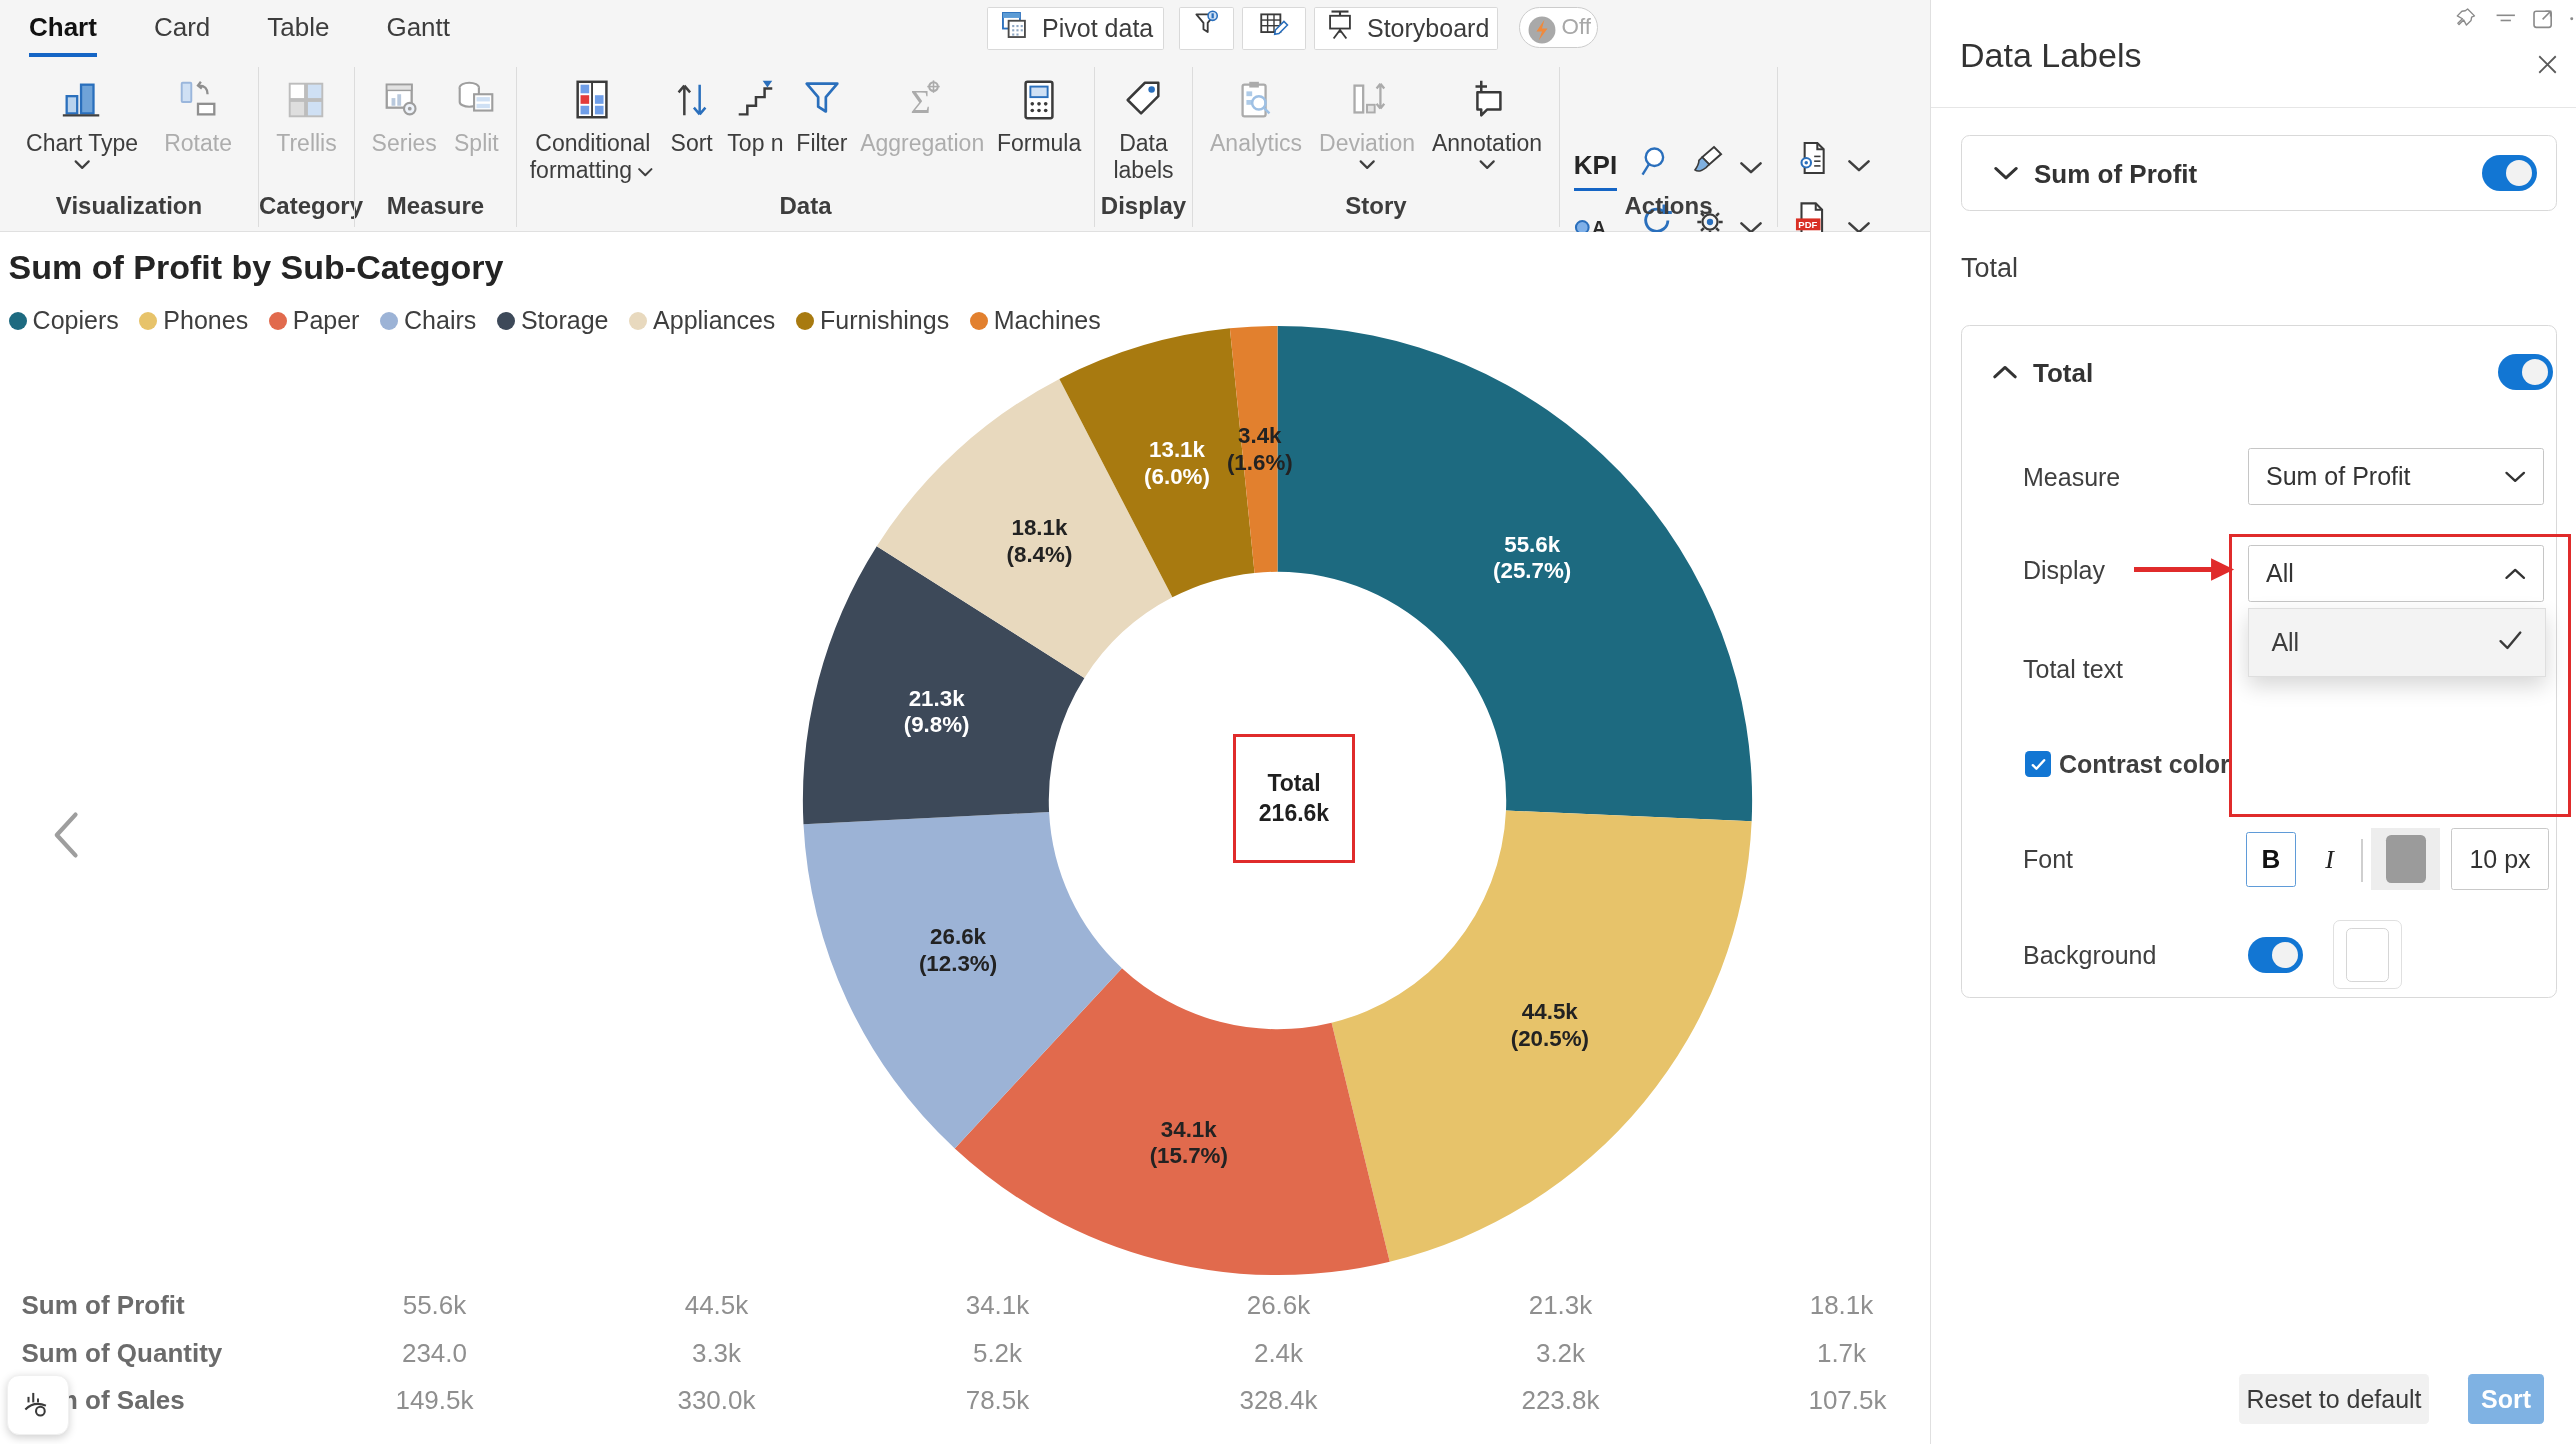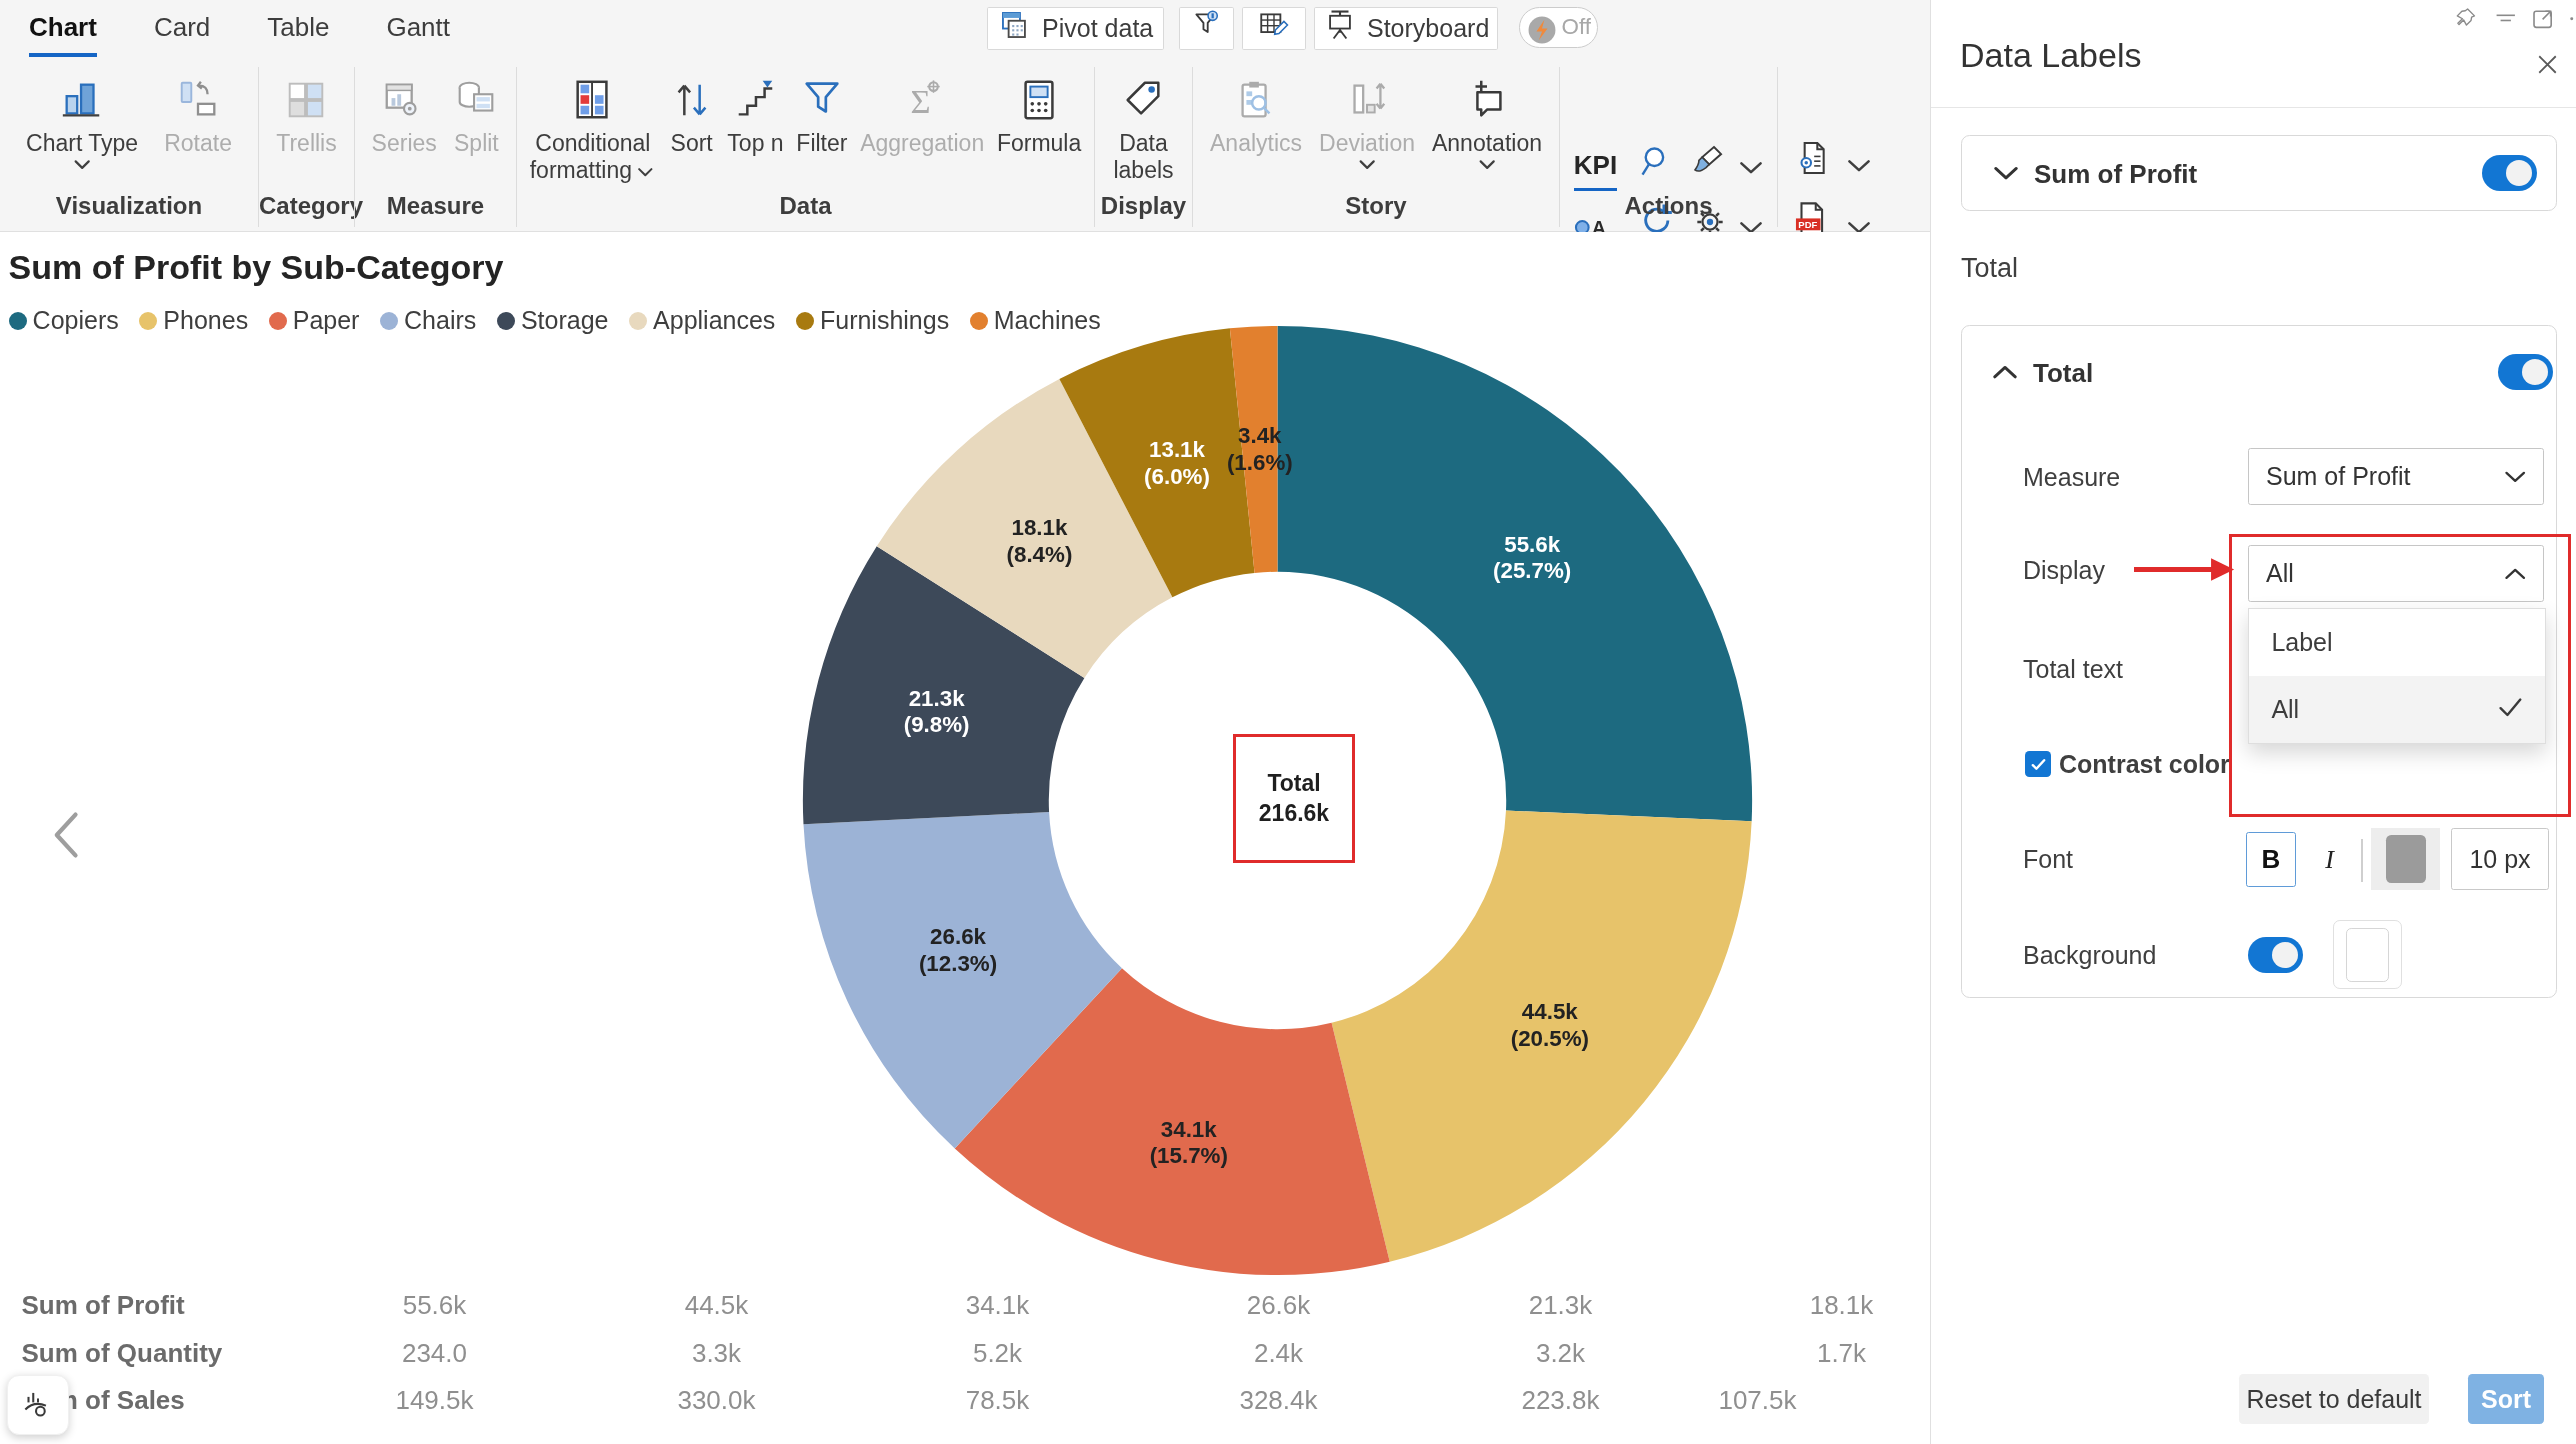--- a/index.html
+++ b/index.html
@@ -499,21 +499,21 @@
         <div class="mt-val" style="left: 1466px;">3.2k</div>
         <div class="mt-val" style="left: 1747px;">1.7k</div>
       </div>
       <div class="mt-row" style="top: 112px;">
         <div class="mt-label">Sum of Sales</div>
         <div class="mt-val" style="left: 340px;">149.5k</div>
         <div class="mt-val" style="left: 622px;">330.0k</div>
         <div class="mt-val" style="left: 903px;">78.5k</div>
         <div class="mt-val" style="left: 1184px;">328.4k</div>
         <div class="mt-val" style="left: 1466px;">223.8k</div>
-        <div class="mt-val" style="left: 1663px;">107.5k</div>
+        <div class="mt-val" style="left: 1753px;">107.5k</div>
       </div>
     </div>
   <div class="float-btn">
     <span id="ic-eyechart"><svg viewBox="0 0 48 48" width="38" height="38">
           <g stroke="#3a3a3a" stroke-width="2.6" fill="none">
             <path d="M12 22 v-7"></path>
             <path d="M18 22 v-12"></path>
             <path d="M24 22 v-5"></path>
             <path d="M8 31 q11 -11 26 -5"></path>
           </g>
@@ -609,23 +609,20 @@
 
   <div class="p-row-label" style="left:92px;top:941px;">Background</div>
   <div class="toggle" style="left:317px;top:937px;">
       <div class="knob"></div>
     </div>
   <div class="bgswatch">
       <div class="inner"></div>
     </div>
 
   <div class="menu" id="display-menu">
-      <div class="menu-item">
-        <span>Label</span>
-      </div>
       <div class="menu-item selected">
         <span>All</span>
         <span class="mcheck"><svg viewBox="0 0 30 24" width="26" height="20.6">
             <path d="M4 13 l8 8 L27 3" fill="none" stroke="#3a3a3a" stroke-width="2.8" stroke-linecap="round" stroke-linejoin="round"></path>
           </svg></span>
       </div>
     </div>
 
   <div class="red-box"></div>
   <div class="red-arrow">

